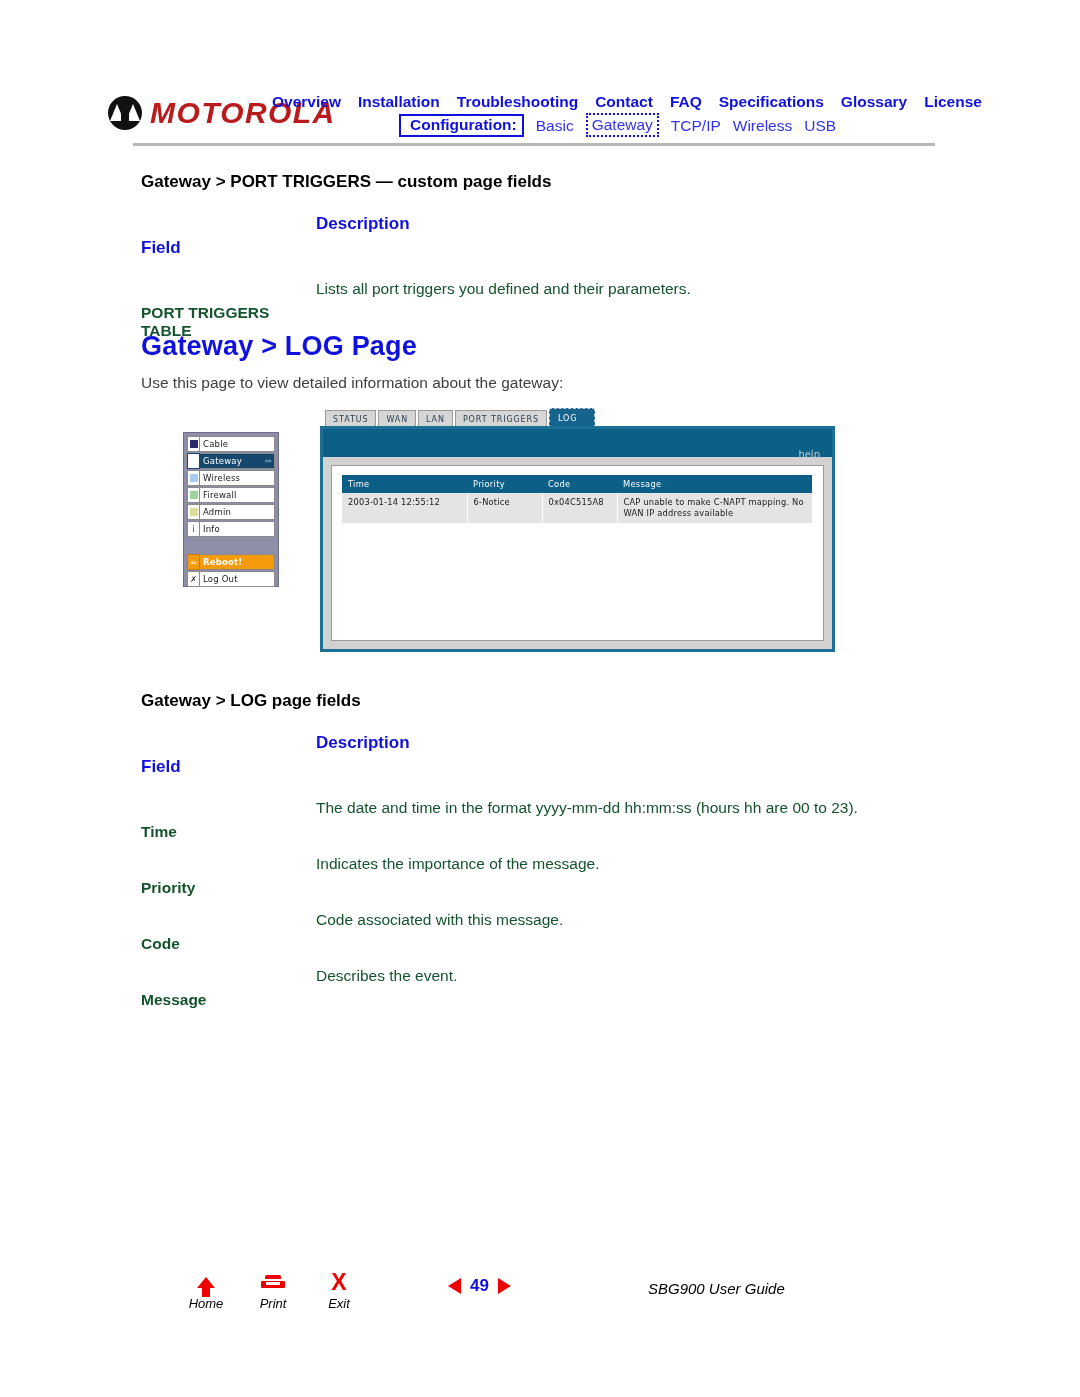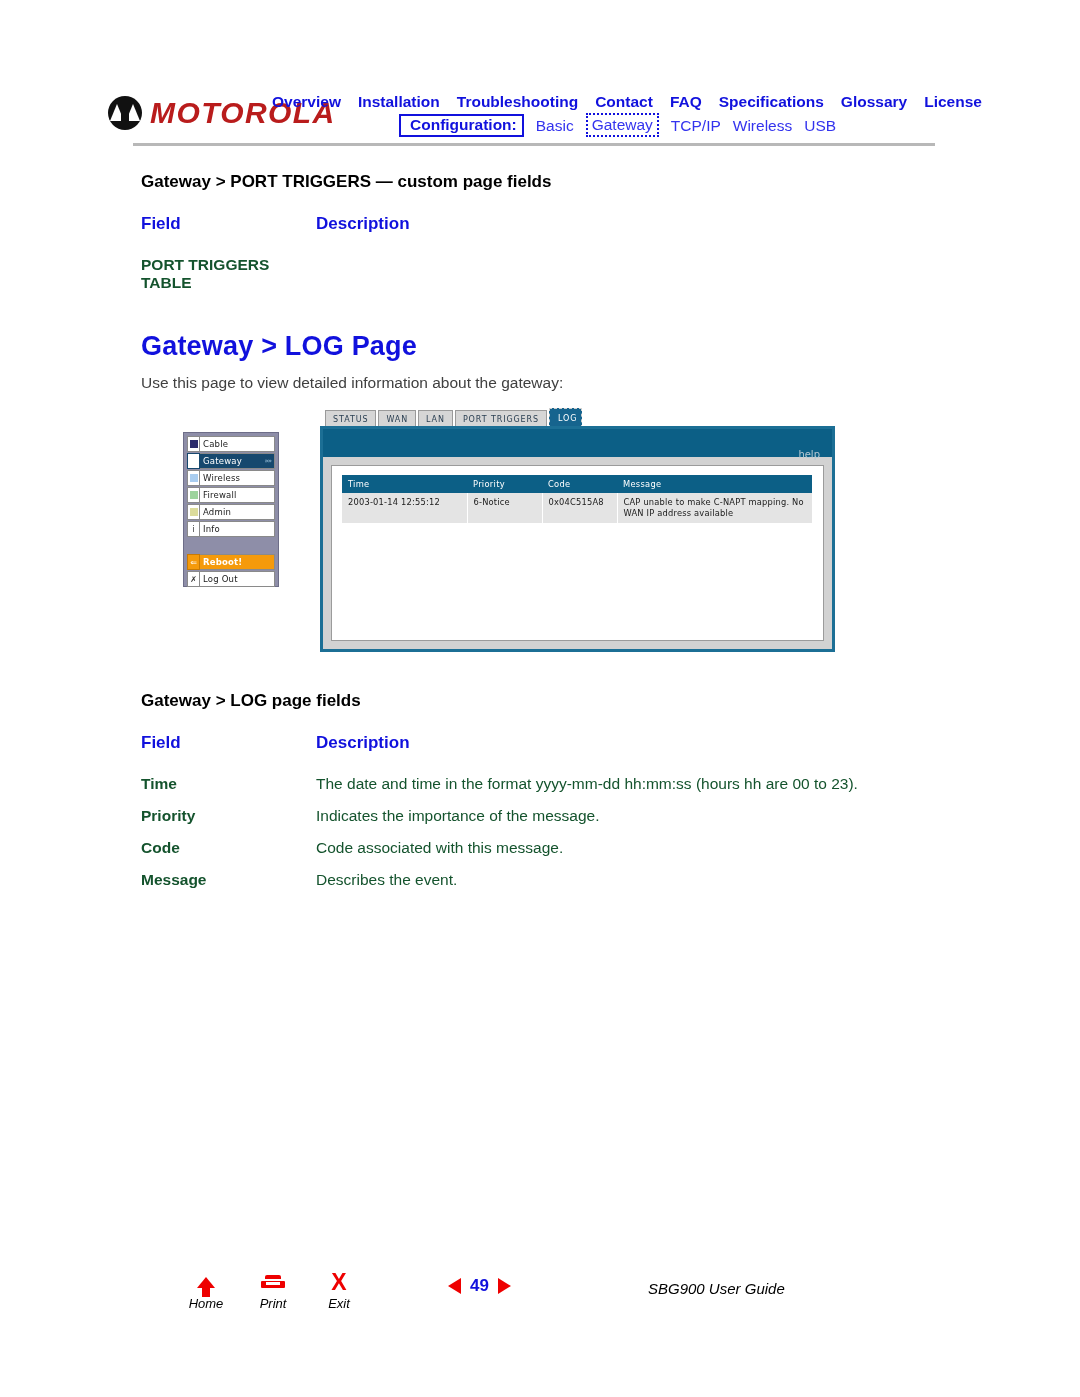--- a/index.html
+++ b/index.html
@@ -156,21 +156,21 @@
     display: flex;
     font-size: 17px;
     font-weight: bold;
     color: #1111dd;
   }
   .fd-row {
     display: flex;
     font-size: 15.5px;
     color: #14532d;
   }
-  .fd-col1 { width: 175px; flex: 0 0 175px; }
+  .fd-col1 { width: 175px; flex: 0 0 175px; margin-top: 24px; }
   .fd-col2 { flex: 1 1 auto; }
   .fd-row .fd-col1 { font-weight: bold; }
   .fd-row.indent .fd-col1 { padding-left: 14px; }
 
   
   #shot {
     position: absolute;
     left: 180px;
     top: 406px;
     width: 660px;
@@ -257,21 +257,21 @@
     letter-spacing: 0.9px;
     color: #2a3f52;
     padding: 3px 7px 3px 7px;
     line-height: 11px;
   }
   .tab.active {
     background: #16648e;
     color: #ffffff;
     border: 1px dashed #cfcfcf;
     border-bottom: none;
-    padding: 4px 4px 4px 8px;
+    padding: 4px 17px 4px 8px;
   }
 
   
   #panel {
     position: absolute;
     left: 140px;
     top: 20px;
     width: 515px;
     height: 226px;
     background: #d2d2d2;
@@ -479,20 +479,21 @@
 
   <div class="sec-head" style="top:172px;">Gateway &gt; PORT TRIGGERS — custom page fields</div>
 
   <div class="fd-table" style="top:214px;">
     <div class="fd-head">
       <div class="fd-col1">Field</div>
       <div class="fd-col2">Description</div>
     </div>
     <div class="fd-row" style="margin-top:22px;">
       <div class="fd-col1">PORT TRIGGERS TABLE</div>
+      <div class="fd-col2">Lists all port triggers you defined and their parameters.</div>
     </div>
   </div>
 
   <div class="page-title" style="top:331px;">Gateway &gt; LOG Page</div>
   <div class="body-line" style="top:374px;">Use this page to view detailed information about the gateway:</div>
 
   <div id="shot">
 
     <div id="side-nav">
       <div class="snav-item">

